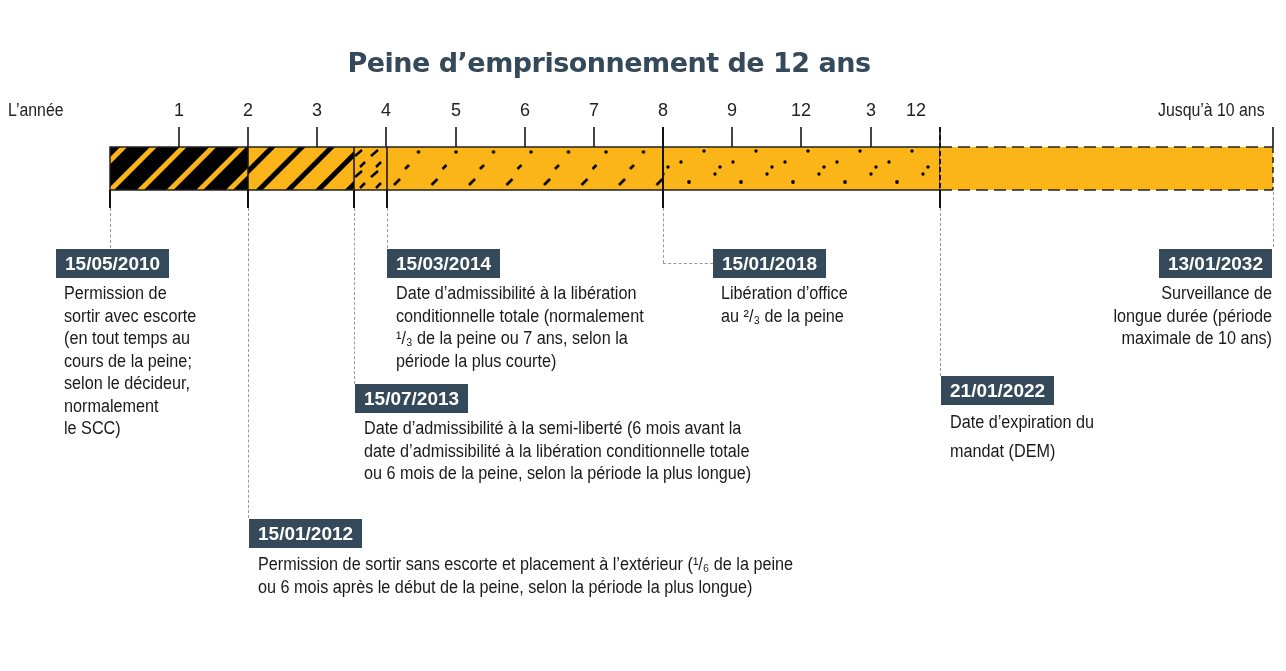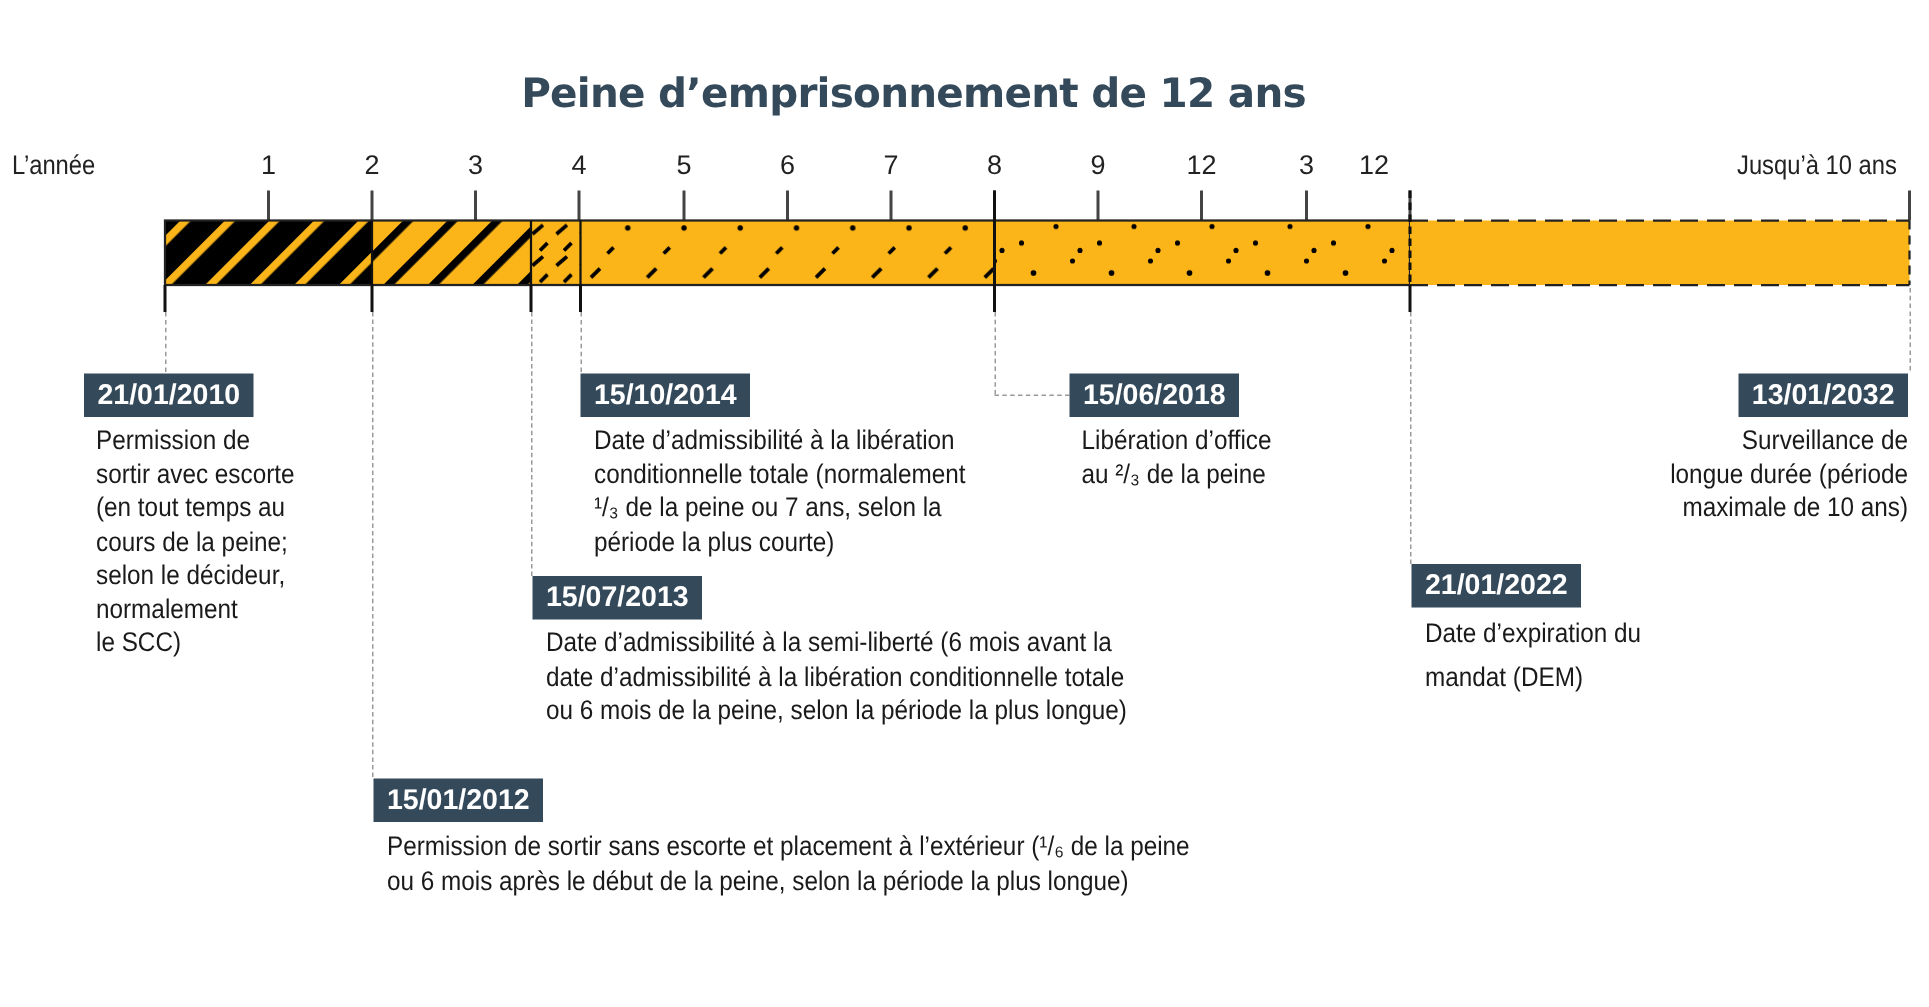--- a/index.html
+++ b/index.html
@@ -117,36 +117,36 @@
 
 <div class="vline" style="left:110px; top:208px; height:40px;"></div>
 <div class="vline" style="left:248px; top:208px; height:310px;"></div>
 <div class="vline" style="left:354px; top:208px; height:176px;"></div>
 <div class="vline" style="left:387px; top:208px; height:40px;"></div>
 <div class="vline" style="left:663px; top:208px; height:55px;"></div>
 <div class="hline" style="left:663px; top:263px; width:50px;"></div>
 <div class="vline" style="left:940px; top:208px; height:168px;"></div>
 <div class="vline" style="left:1273px; top:192px; height:55px;"></div>
 
-<div class="badge" style="left:56px; top:249px;">21/01/2010</div>
+<div class="badge" style="left:56px; top:249px;">15/05/2010</div>
 <div class="desc" style="left:64px; top:282px; width:200px;">Permission de
 sortir avec escorte
 (en tout temps au
 cours de la peine;
 selon le décideur,
 normalement
 le SCC)</div>
 
-<div class="badge" style="left:387px; top:249px;">15/10/2014</div>
+<div class="badge" style="left:387px; top:249px;">15/03/2014</div>
 <div class="desc" style="left:396px; top:282px; width:330px;">Date d’admissibilité à la libération
 conditionnelle totale (normalement
 ¹/₃ de la peine ou 7 ans, selon la
 période la plus courte)</div>
 
-<div class="badge" style="left:713px; top:249px;">15/06/2018</div>
+<div class="badge" style="left:713px; top:249px;">15/01/2018</div>
 <div class="desc" style="left:721px; top:282px; width:200px;">Libération d’office
 au ²/₃ de la peine</div>
 
 <div class="badge" style="right:14px; top:249px;">13/01/2032</div>
 <div class="desc right" style="right:14px; top:282px; width:240px;">Surveillance de
 longue durée (période
 maximale de 10 ans)</div>
 
 <div class="badge" style="left:355px; top:384px;">15/07/2013</div>
 <div class="desc" style="left:364px; top:417px; width:500px;">Date d’admissibilité à la semi-liberté (6 mois avant la

